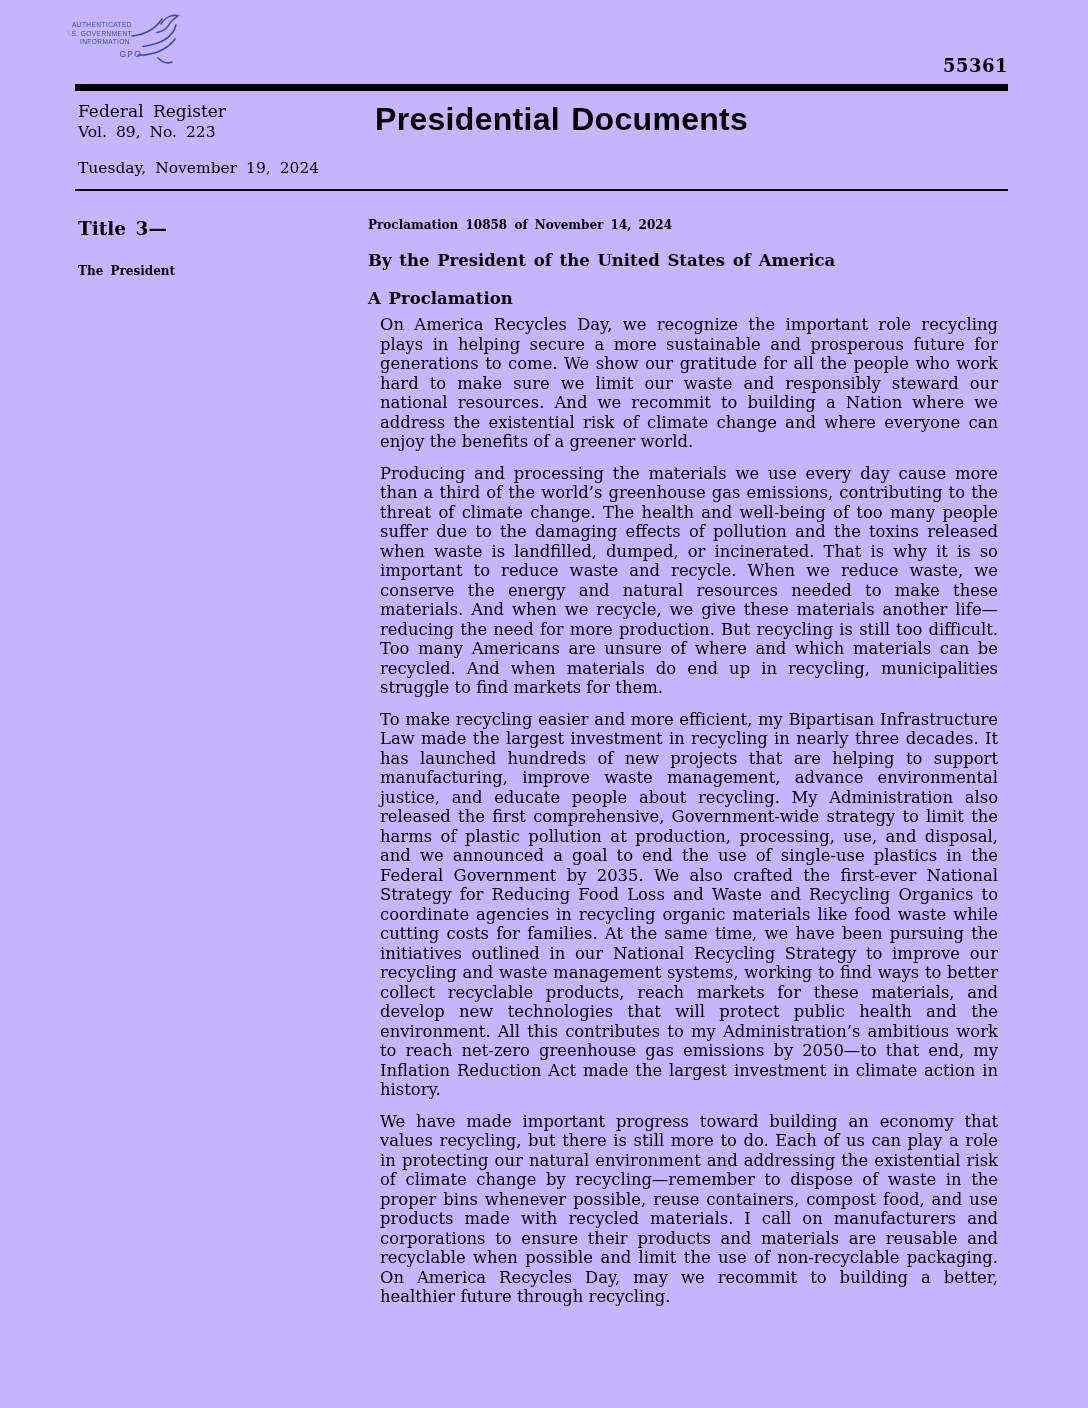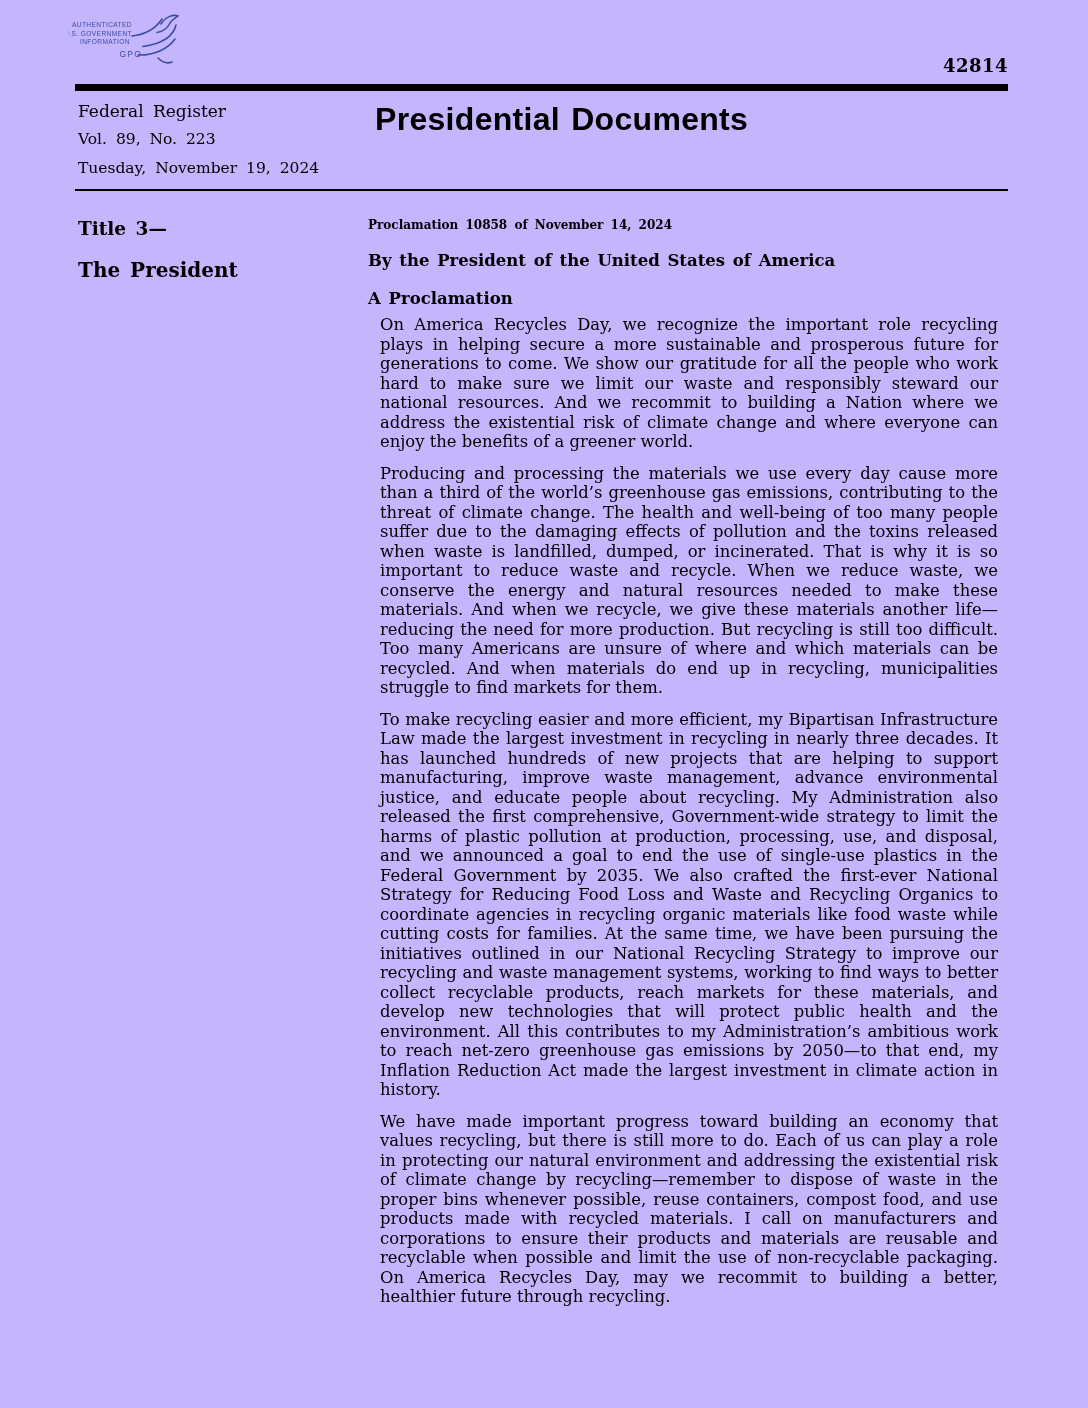--- a/index.html
+++ b/index.html
@@ -35,21 +35,21 @@
     position: absolute; top: 84px; left: 75px; width: 933px;
     border-top: 5px solid #000;
     height: 3px;
     border-bottom: 2px solid #000;
   }
   .masthead-pub {
     position: absolute; top: 101px; left: 78px;
     font-size: 17px; font-weight: normal; word-spacing: 4px;
   }
   .masthead-vol {
-    position: absolute; top: 130px; left: 78px;
+    position: absolute; top: 123px; left: 78px;
     font-size: 15.5px; word-spacing: 4px;
   }
   .masthead-date {
     position: absolute; top: 159px; left: 78px;
     font-size: 15.5px; word-spacing: 4px;
   }
   .section-title {
     position: absolute; top: 94px; left: 368px; margin: 7px;
     font-family: "Liberation Sans", sans-serif;
     font-size: 32px; font-weight: bold; letter-spacing: 0.3px;
@@ -59,22 +59,22 @@
     position: absolute; top: 189px; left: 75px; width: 933px;
     height: 2px; background: #000;
   }
 
   
   .sidebar-title {
     position: absolute; top: 218px; left: 78px;
     font-size: 18.5px; font-weight: bold; word-spacing: 3px;
   }
   .sidebar-subtitle {
-    position: absolute; top: 258px; left: 78px;
-    font-size: 20px; font-weight: bold; word-spacing: 3px;
+    position: absolute; top: 264px; left: 78px;
+    font-size: 12px; font-weight: bold; word-spacing: 3px;
   }
 
   
   .doc { position: absolute; top: 218px; left: 368px; width: 642px; }
   .proc-line  { margin: 0 0 19px; font-size: 12px; font-weight: bold; word-spacing: 3px; }
   .doc-title  { margin: 0 0 41px; font-size: 21.5px; font-weight: bold; word-spacing: 3px; }
   .byline     { margin: 0 0 19px; font-size: 16.5px; font-weight: bold; word-spacing: 2px; }
   .proc-heading { margin: 0 0 7px; font-size: 16.5px; font-weight: bold; word-spacing: 2px; }
   .body-para {
     margin: 0 12px 12px;
@@ -95,21 +95,21 @@
       <path d="M108,13 C105,25 93,32 75,34.5"></path>
       <path d="M70,43 C86,43.5 100,37 107,27"></path>
       <path d="M90,46 C94,50 99,52 104,50"></path>
     </g>
     <text x="64" y="15" text-anchor="end">AUTHENTICATED</text>
     <text x="64" y="23.5" text-anchor="end">U.S. GOVERNMENT</text>
     <text x="62" y="32" text-anchor="end">INFORMATION</text>
     <text class="gpo" x="74" y="45" text-anchor="end">GPO</text>
   </svg>
 
-  <div class="page-number">42814</div>
+  <div class="page-number">55361</div>
 
   <div class="rule-thick"></div>
 
   <div class="masthead-pub">Federal Register</div>
   <div class="masthead-vol">Vol. 89, No. 223</div>
   <div class="masthead-date">Tuesday, November 19, 2024</div>
   <h1 class="section-title">Presidential Documents</h1>
 
   <div class="rule-thin"></div>
 

